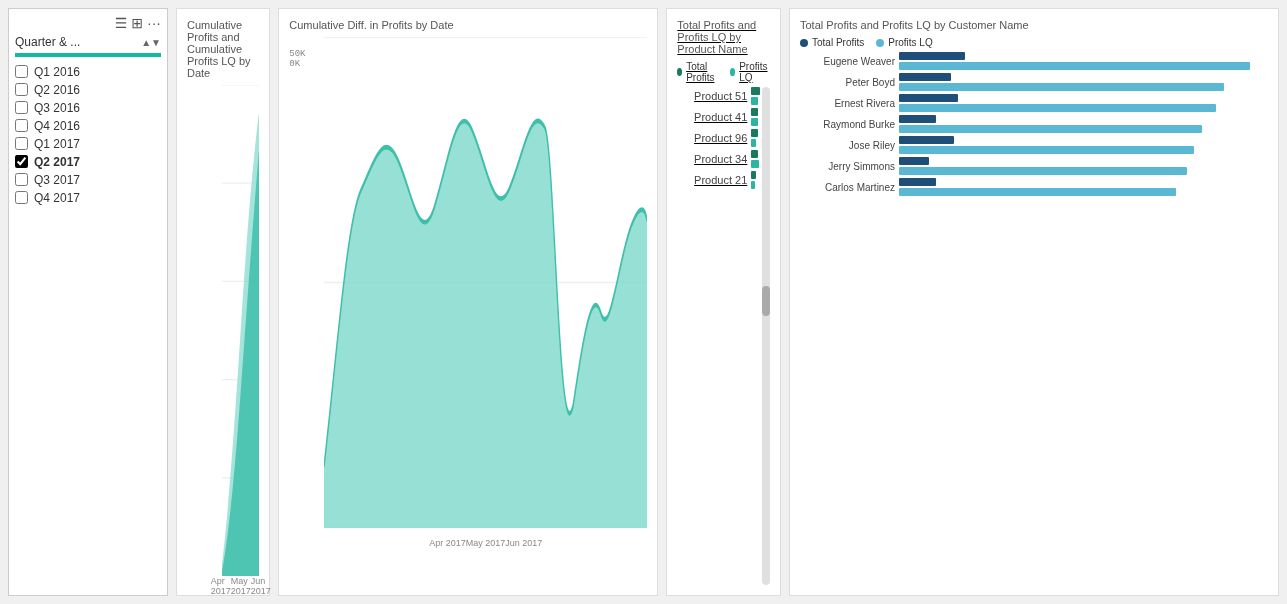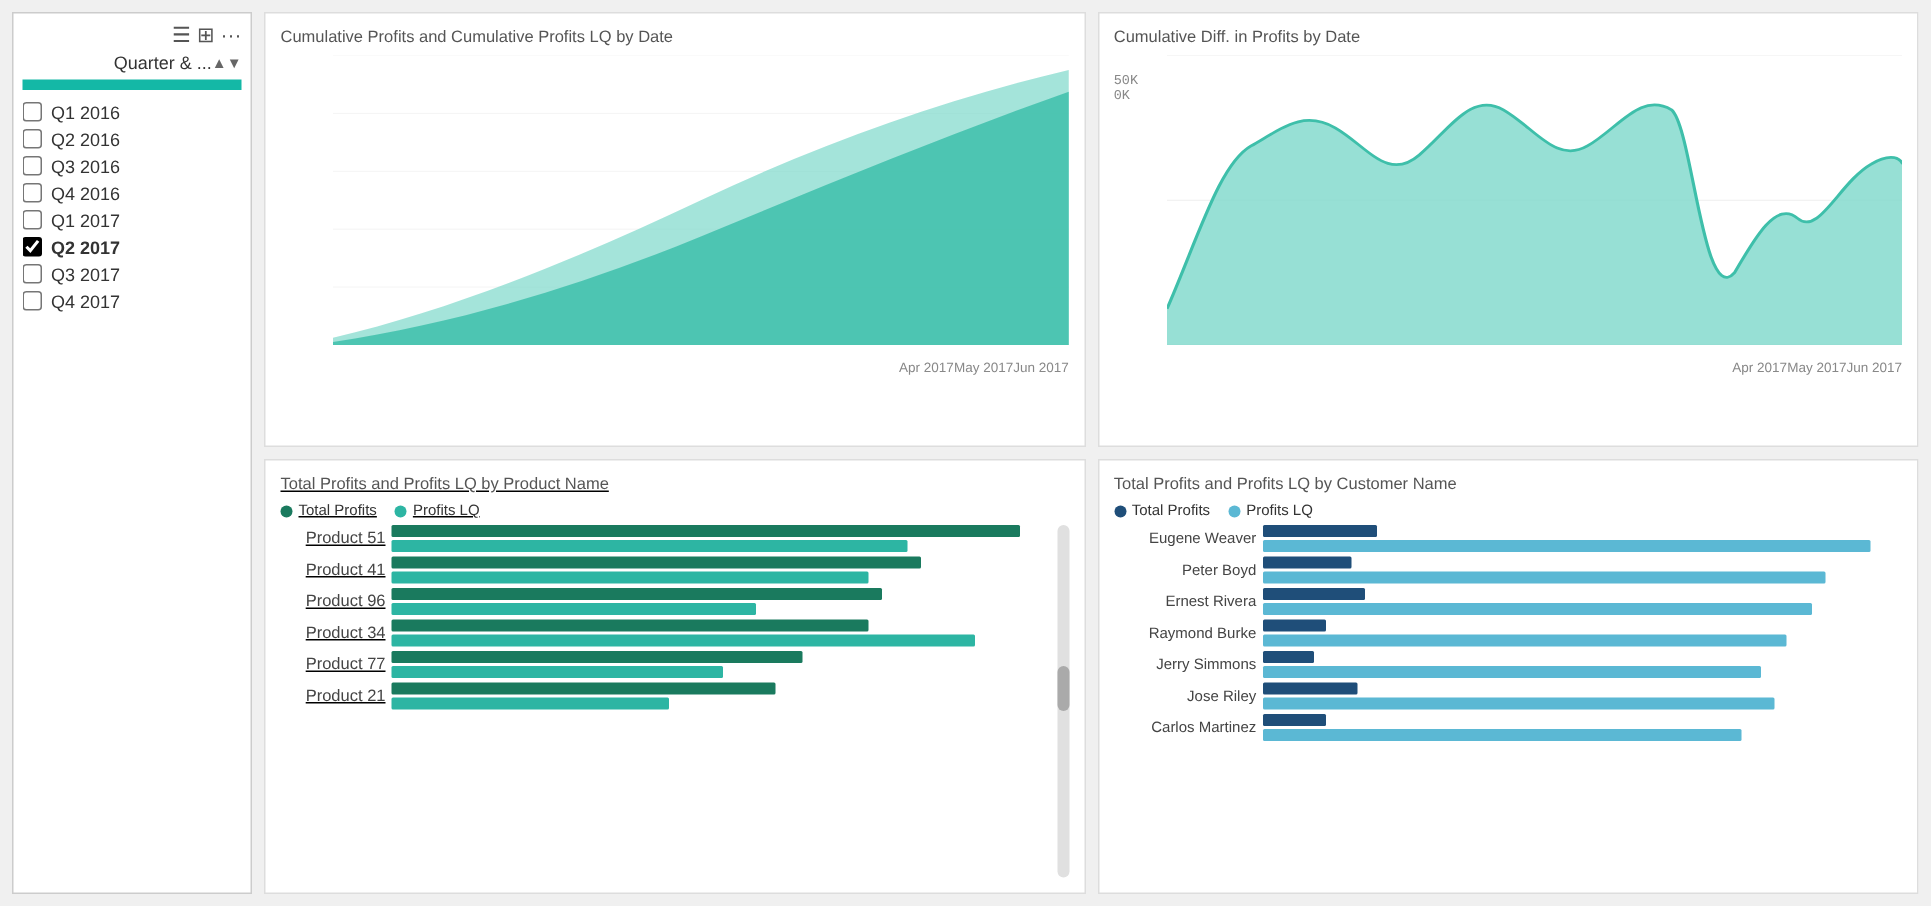--- a/index.html
+++ b/index.html
@@ -32,25 +32,25 @@
 
     .sidebar-header span {
       font-size: 14px;
       color: #555;
       cursor: pointer;
     }
 
     .sidebar-title {
       display: flex;
       align-items: center;
-      justify-content: flex-end;
+      justify-content: space-between;
       font-size: 12px;
       color: #333;
       margin-bottom: 6px;
-      border-bottom: 7px solid #14b8a6;
+      border-bottom: 4px solid #14b8a6;
       padding-bottom: 4px;
     }
 
     .sidebar-title .arrows {
       font-size: 10px;
       color: #666;
     }
 
     .sidebar-item {
       display: flex;
@@ -67,21 +67,21 @@
       accent-color: #333;
     }
 
     .sidebar-item.filled-check input[type="checkbox"] {
       accent-color: #000;
     }
 
     .main-content {
       flex: 1;
       display: flex;
-      flex-direction: column;
+      flex-direction: row;
       gap: 8px;
       padding: 8px 8px 8px 0;
       overflow: hidden;
     }
 
     .top-row {
       display: flex;
       gap: 8px;
       flex: 1;
       min-height: 0;
@@ -153,21 +153,21 @@
       width: 35px;
       font-family: Liberation Mono, monospace;
     }
 
     .x-axis-labels {
       position: absolute;
       bottom: 0;
       left: 35px;
       right: 0;
       display: flex;
-      justify-content: flex-end;
+      justify-content: center;
       font-size: 9px;
       color: #888;
     }
 
     
     .right-chart-panel {
       width: 380px;
       min-width: 380px;
     }
 
@@ -383,27 +383,20 @@
               </div>
             </div>
             <div class="bar-row">
               <div class="bar-label">Product 34</div>
               <div class="bar-track">
                 <div class="bar-fill green" style="width: 72%;"></div>
                 <div class="bar-fill teal" style="width: 88%;"></div>
               </div>
             </div>
             <div class="bar-row">
-              <div class="bar-label">Product 77</div>
-              <div class="bar-track">
-                <div class="bar-fill green" style="width: 62%;"></div>
-                <div class="bar-fill teal" style="width: 50%;"></div>
-              </div>
-            </div>
-            <div class="bar-row">
               <div class="bar-label">Product 21</div>
               <div class="bar-track">
                 <div class="bar-fill green" style="width: 58%;"></div>
                 <div class="bar-fill teal" style="width: 42%;"></div>
               </div>
             </div>
           </div>
         <div class="scroll-indicator">
           <div class="scroll-thumb"></div>
         </div>
@@ -445,34 +438,34 @@
             </div>
           </div>
           <div class="bar-row">
             <div class="bar-label-right">Raymond Burke</div>
             <div class="bar-track">
               <div class="bar-fill blue-dark" style="width: 10%;"></div>
               <div class="bar-fill blue-light" style="width: 82%;"></div>
             </div>
           </div>
           <div class="bar-row">
+            <div class="bar-label-right">Jose Riley</div>
+            <div class="bar-track">
+              <div class="bar-fill blue-dark" style="width: 15%;"></div>
+              <div class="bar-fill blue-light" style="width: 80%;"></div>
+            </div>
+          </div>
+          <div class="bar-row">
             <div class="bar-label-right">Jerry Simmons</div>
             <div class="bar-track">
               <div class="bar-fill blue-dark" style="width: 8%;"></div>
               <div class="bar-fill blue-light" style="width: 78%;"></div>
             </div>
           </div>
           <div class="bar-row">
-            <div class="bar-label-right">Jose Riley</div>
-            <div class="bar-track">
-              <div class="bar-fill blue-dark" style="width: 15%;"></div>
-              <div class="bar-fill blue-light" style="width: 80%;"></div>
-            </div>
-          </div>
-          <div class="bar-row">
             <div class="bar-label-right">Carlos Martinez</div>
             <div class="bar-track">
               <div class="bar-fill blue-dark" style="width: 10%;"></div>
               <div class="bar-fill blue-light" style="width: 75%;"></div>
             </div>
           </div>
         </div>
     </div>
 
   </div>

